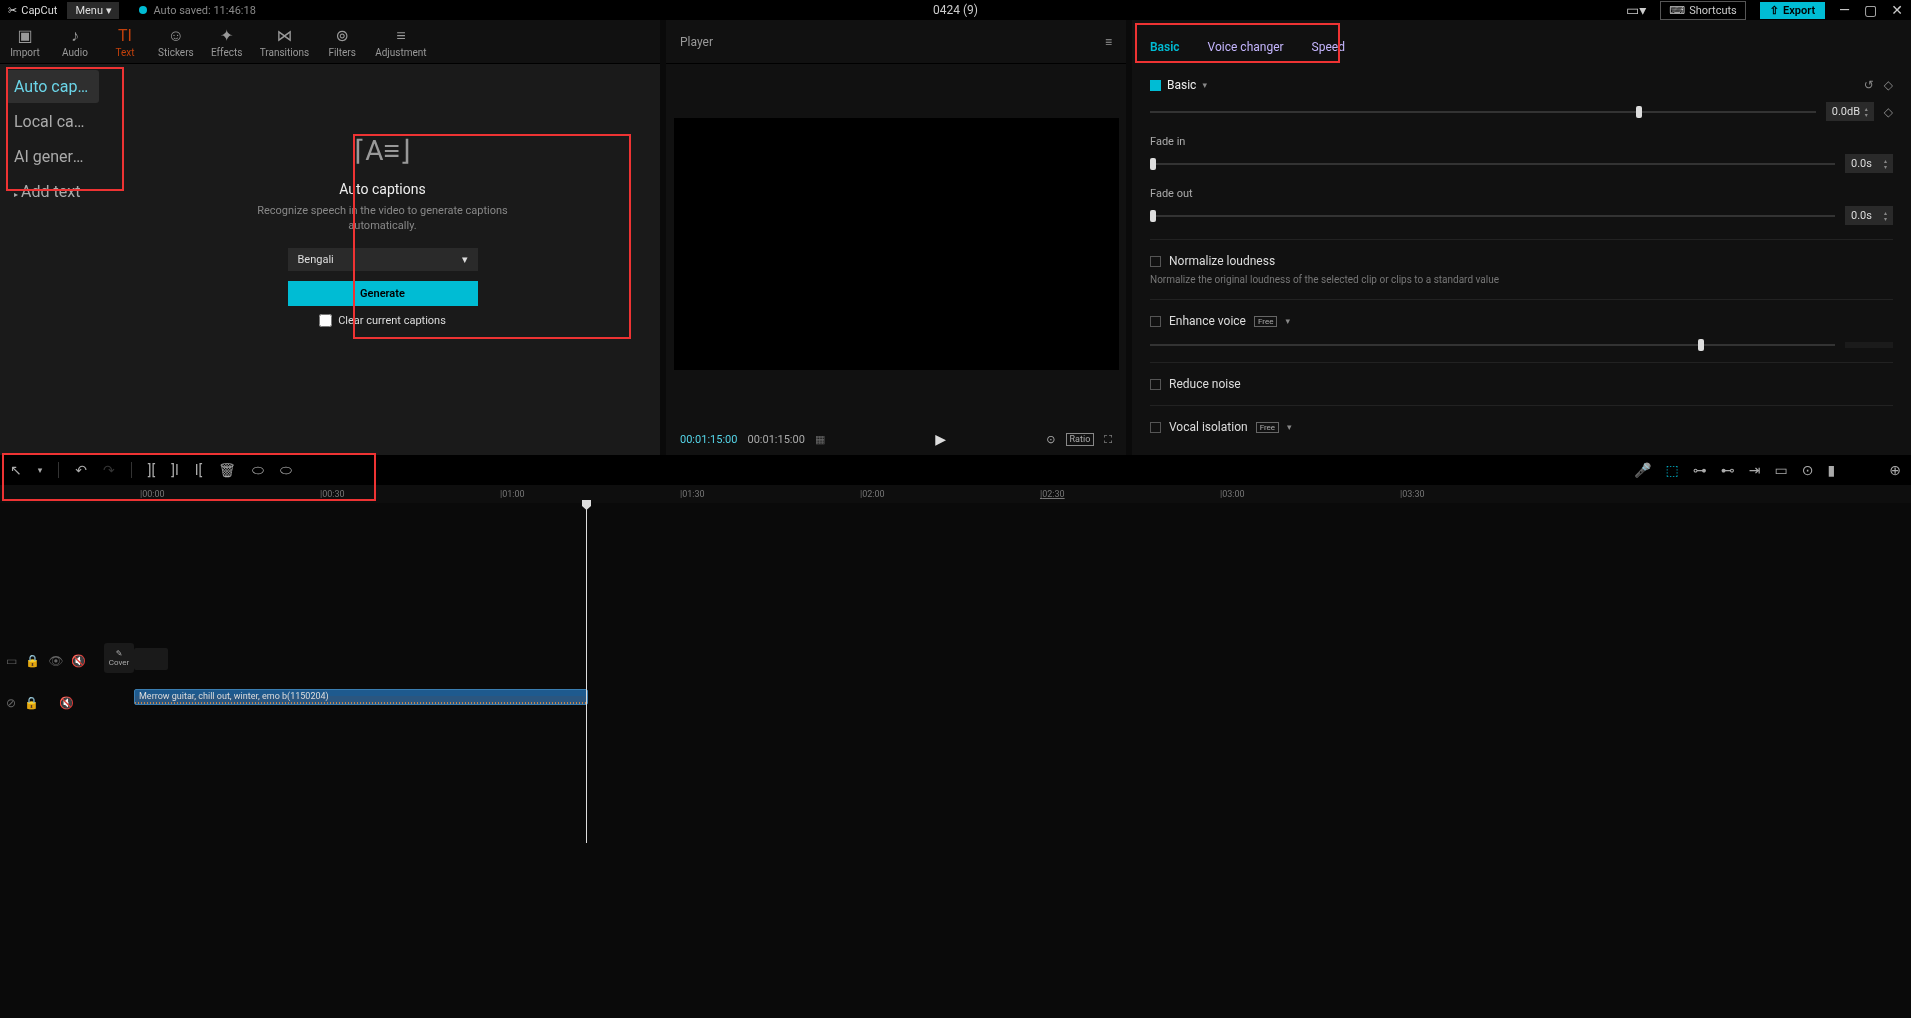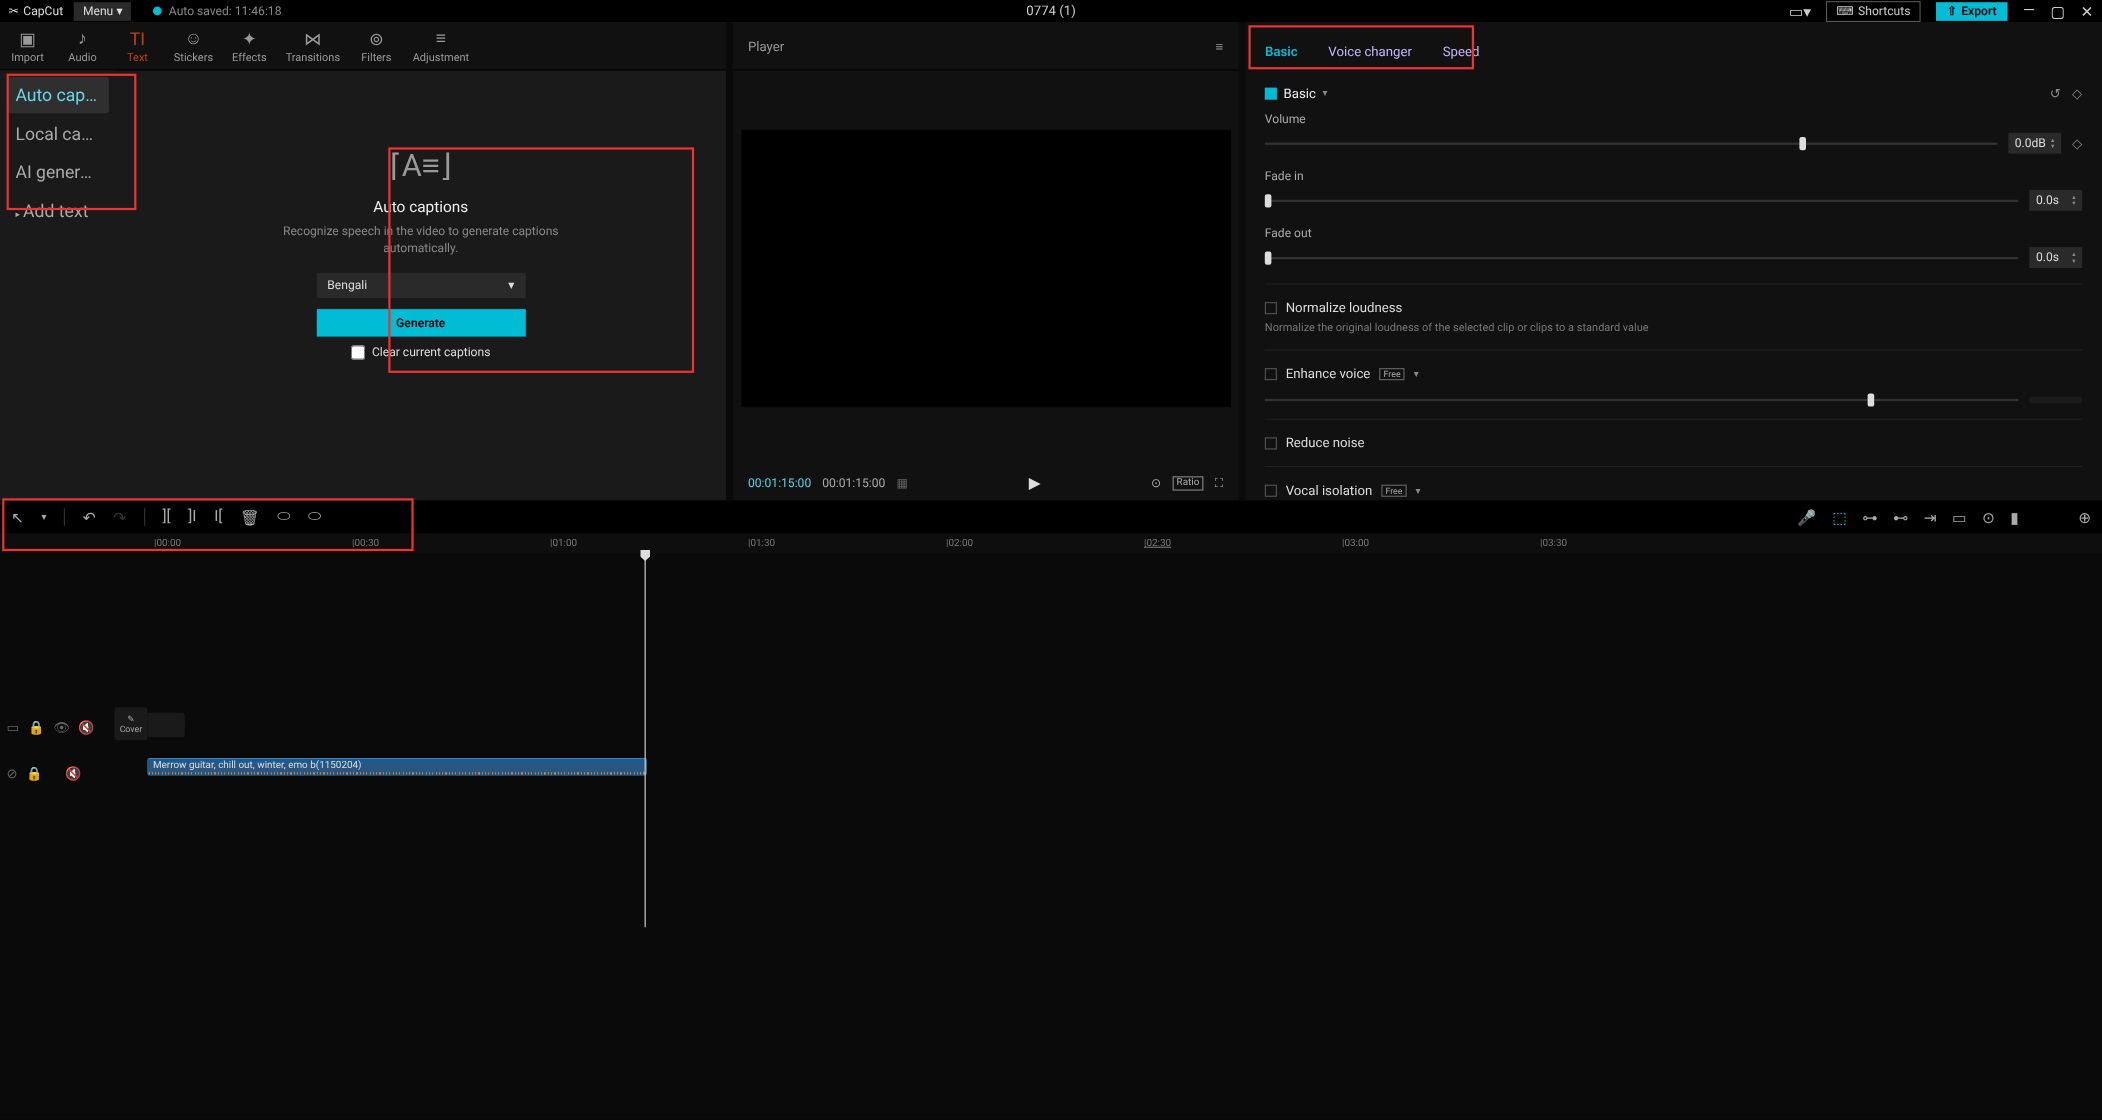--- a/index.html
+++ b/index.html
@@ -119,21 +119,21 @@
     <span>CapCut</span>
   </div>
   <div class="menu-btn">
     <span>Menu</span>
       <span>▾</span>
   </div>
   <div class="autosave">
     <span class="autosave-dot"></span>
     <span>Auto saved: 11:46:18</span>
   </div>
-  <div class="title">0774 (1)</div>
+  <div class="title">0424 (9)</div>
   <div class="right">
     <span class="winctrl">▭▾</span>
     <div class="shortcuts-btn">
       <span>⌨</span>
       <span>Shortcuts</span>
     </div>
     <div class="export-btn">
       <span>⇧</span>
       <span>Export</span>
     </div>
@@ -241,21 +241,20 @@
         <span class="chk"></span>
         <span class="title">Basic</span>
         <span style="color:#888;font-size:9px;">▾</span>
         <span class="reset">
           <span>↺</span>
           <span>◇</span>
         </span>
       </div>
 
       <div class="prop-row">
-        <div class="prop-label">Volume</div>
         <div class="slider-row">
           <div class="slider">
               <div class="thumb" style="left:73%;"></div>
             </div>
           <div class="value-box">
               <span>0.0dB</span>
               <span class="spin">
                 <span>▴</span>
                 <span>▾</span>
               </span>

